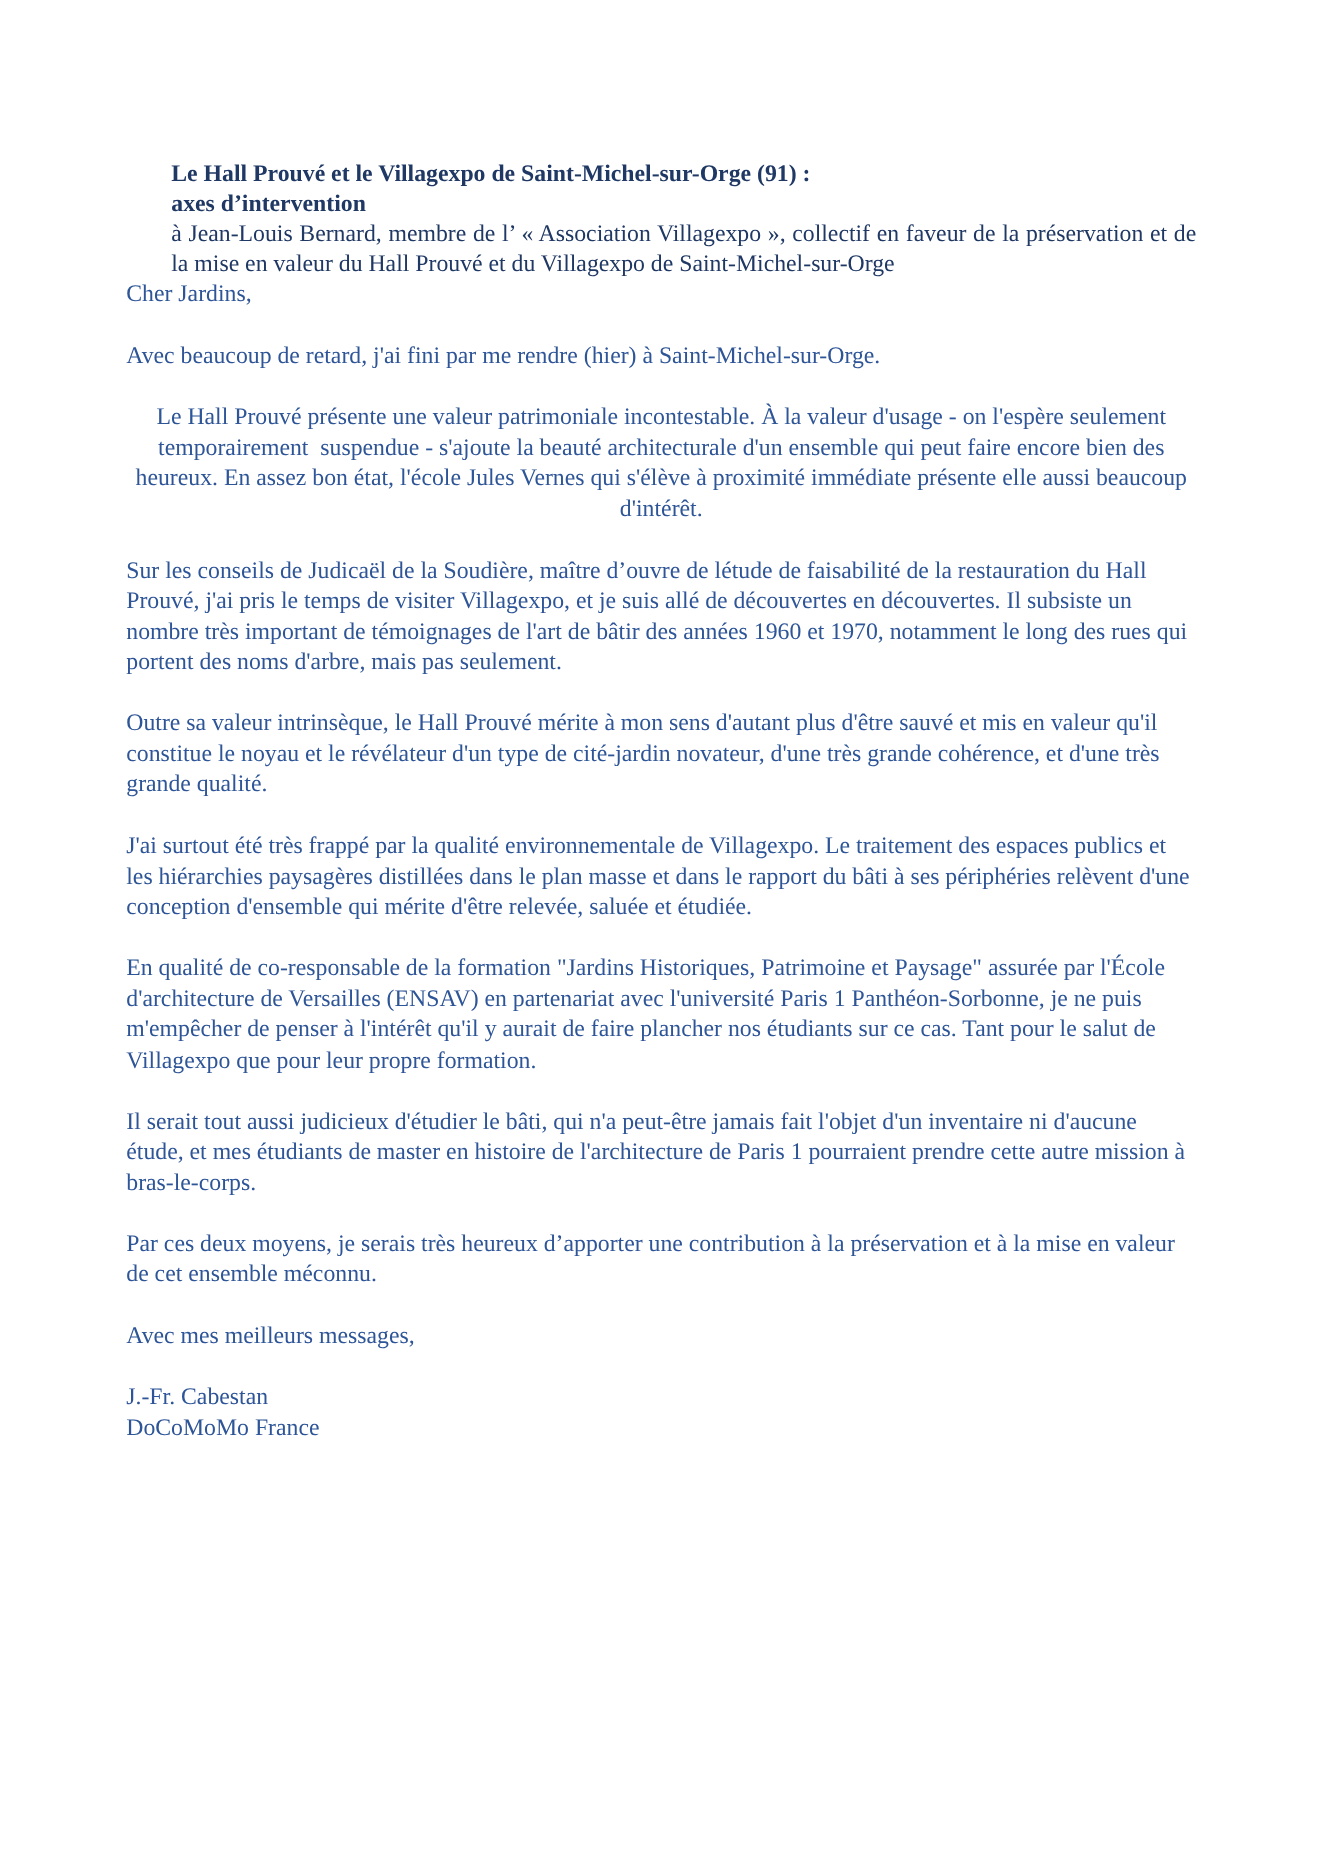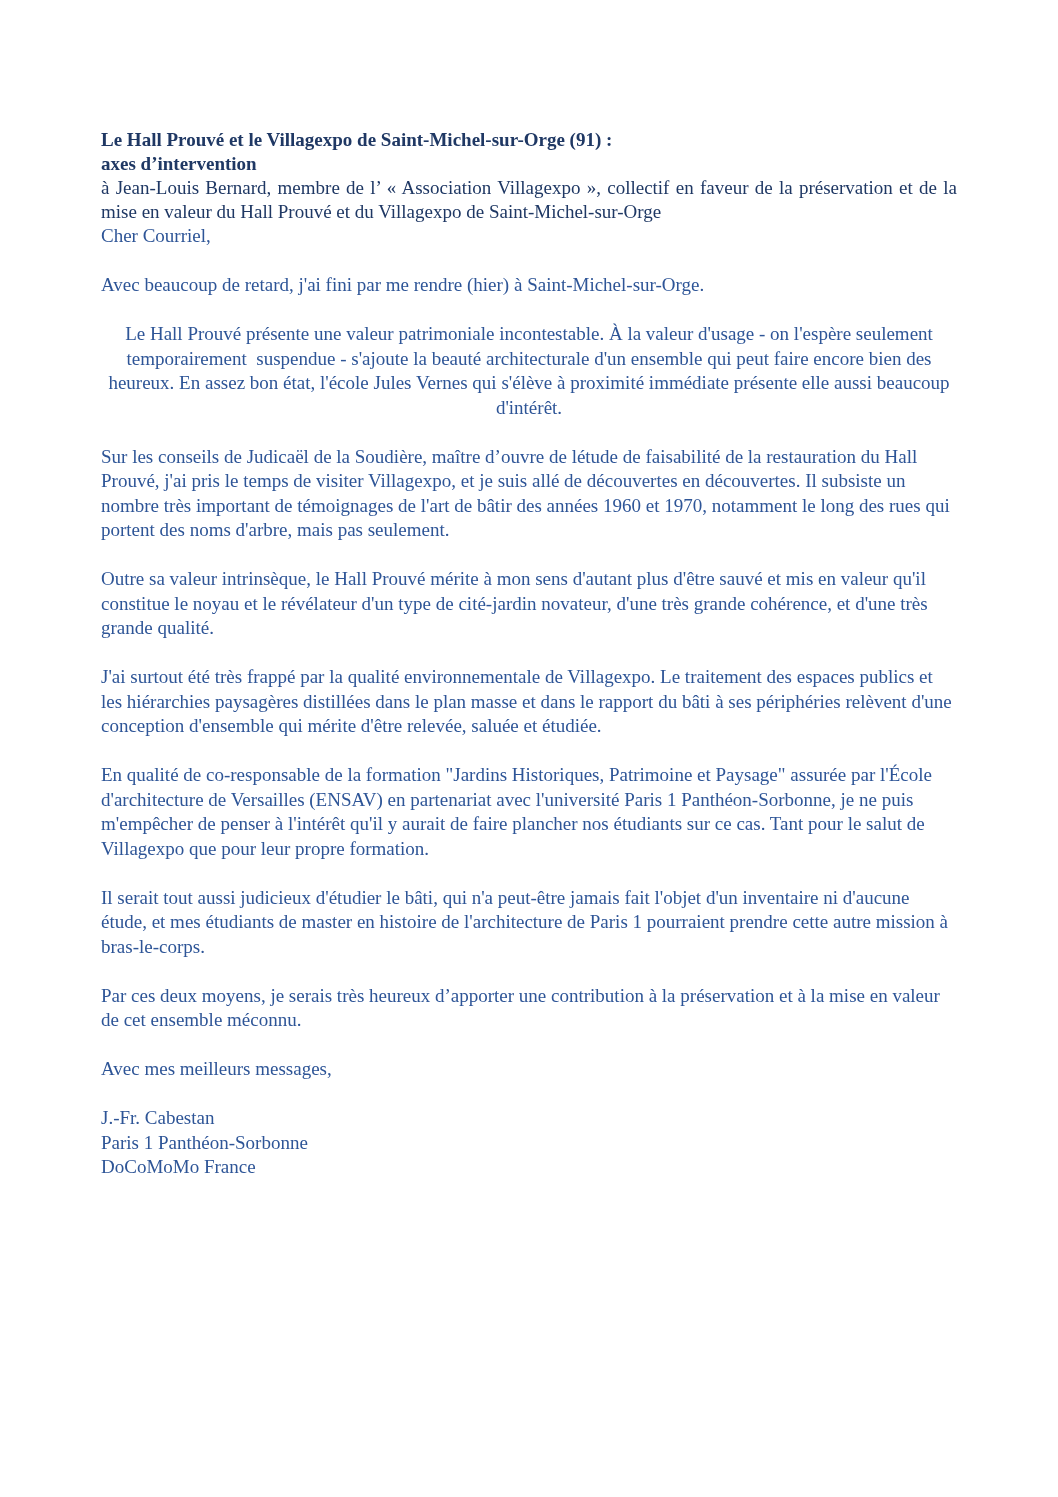--- a/index.html
+++ b/index.html
@@ -1,46 +1,45 @@
 <!DOCTYPE html>
 <html><head>
 <meta charset="utf-8">
 <style>
   html, body { margin: 0; padding: 0; background: #ffffff; }
   body { width: 1058px; height: 1497px; position: relative; overflow: hidden; }
   .page { position: absolute; left: 101px; top: 128px; width: 856px;
           font-family: "Liberation Serif", serif; }
-  .hdr { color: #1f3864; font-size: 19px; line-height: 24px; }
+  .hdr { color: #1f3864; font-size: 19px; line-height: 24px; margin-left: 36px; }
   .hdr .title { font-weight: bold; }
   .hdr .just { text-align: justify; text-align-last: left; }
   .body { color: #2e5597; font-size: 19px; line-height: 24.5px; }
   .body p { margin: 0 0 24.5px 0; }
   .greeting { margin-top: 70px; }
   .sig div { line-height: 24.5px; }
 </style>
 </head>
 <body>
 
 <div class="page">
   <div class="hdr">
     <div class="title">Le Hall Prouvé et le Villagexpo de Saint-Michel-sur-Orge (91) :</div>
     <div class="title">axes d’intervention</div>
     <div class="just">à Jean-Louis Bernard, membre de l’ « Association Villagexpo », collectif en faveur de la préservation et de la mise en valeur du Hall Prouvé et du Villagexpo de Saint-Michel-sur-Orge</div>
   </div>
 
   <div class="body">
-    <p class="greeting">Cher Courriel,</p>
+    <p class="greeting">Cher Jardins,</p>
     <p>Avec beaucoup de retard, j'ai fini par me rendre (hier) à Saint-Michel-sur-Orge.</p>
     <p style="white-space: pre-wrap; text-align: center;">Le Hall Prouvé présente une valeur patrimoniale incontestable. À la valeur d'usage - on l'espère seulement temporairement  suspendue - s'ajoute la beauté architecturale d'un ensemble qui peut faire encore bien des heureux. En assez bon état, l'école Jules Vernes qui s'élève à proximité immédiate présente elle aussi beaucoup d'intérêt.</p>
     <p>Sur les conseils de Judicaël de la Soudière, maître d’ouvre de létude de faisabilité de la restauration du Hall Prouvé, j'ai pris le temps de visiter Villagexpo, et je suis allé de découvertes en découvertes. Il subsiste un nombre très important de témoignages de l'art de bâtir des années 1960 et 1970, notamment le long des rues qui portent des noms d'arbre, mais pas seulement.</p>
     <p>Outre sa valeur intrinsèque, le Hall Prouvé mérite à mon sens d'autant plus d'être sauvé et mis en valeur qu'il constitue le noyau et le révélateur d'un type de cité-jardin novateur, d'une très grande cohérence, et d'une très grande qualité.</p>
     <p>J'ai surtout été très frappé par la qualité environnementale de Villagexpo. Le traitement des espaces publics et les hiérarchies paysagères distillées dans le plan masse et dans le rapport du bâti à ses périphéries relèvent d'une conception d'ensemble qui mérite d'être relevée, saluée et étudiée.</p>
     <p>En qualité de co-responsable de la formation "Jardins Historiques, Patrimoine et Paysage" assurée par l'École d'architecture de Versailles (ENSAV) en partenariat avec l'université Paris 1 Panthéon-Sorbonne, je ne puis m'empêcher de penser à l'intérêt qu'il y aurait de faire plancher nos étudiants sur ce cas. Tant pour le salut de Villagexpo que pour leur propre formation.</p>
     <p>Il serait tout aussi judicieux d'étudier le bâti, qui n'a peut-être jamais fait l'objet d'un inventaire ni d'aucune étude, et mes étudiants de master en histoire de l'architecture de Paris 1 pourraient prendre cette autre mission à bras-le-corps.</p>
     <p>Par ces deux moyens, je serais très heureux d’apporter une contribution à la préservation et à la mise en valeur de cet ensemble méconnu.</p>
     <p>Avec mes meilleurs messages,</p>
     <div class="sig">
       <div>J.-Fr. Cabestan</div>
-      <div>Paris 1 Panthéon-Sorbonne</div>
       <div>DoCoMoMo France</div>
     </div>
   </div>
 </div>
 
 </body></html>

